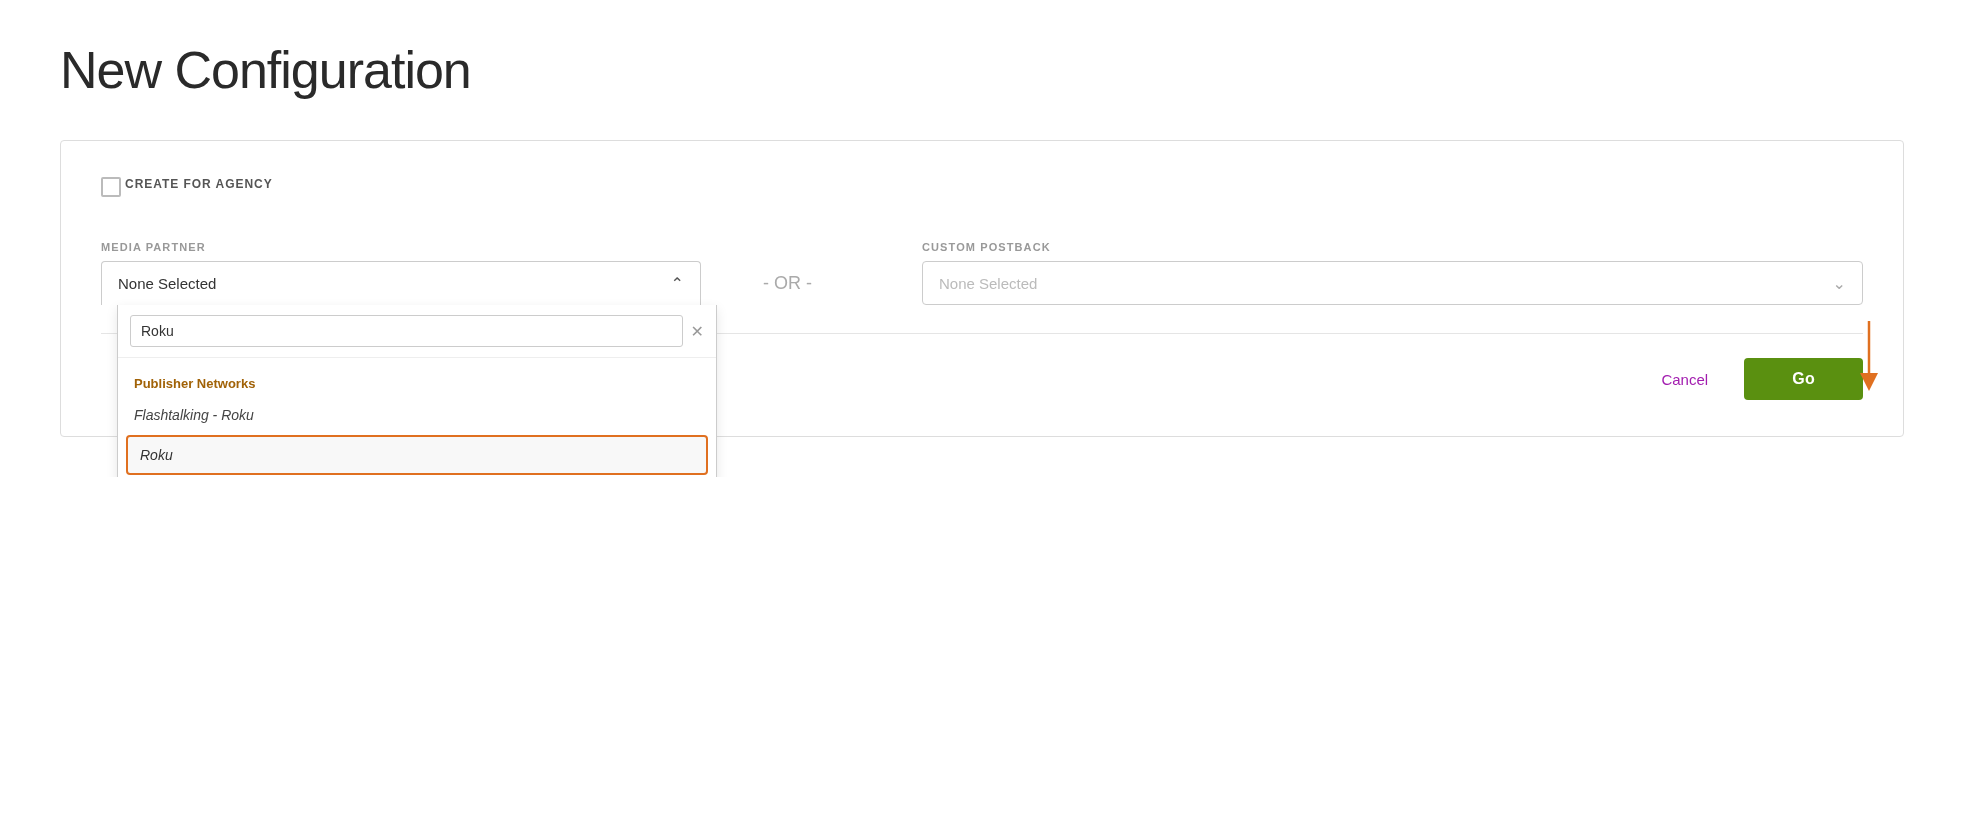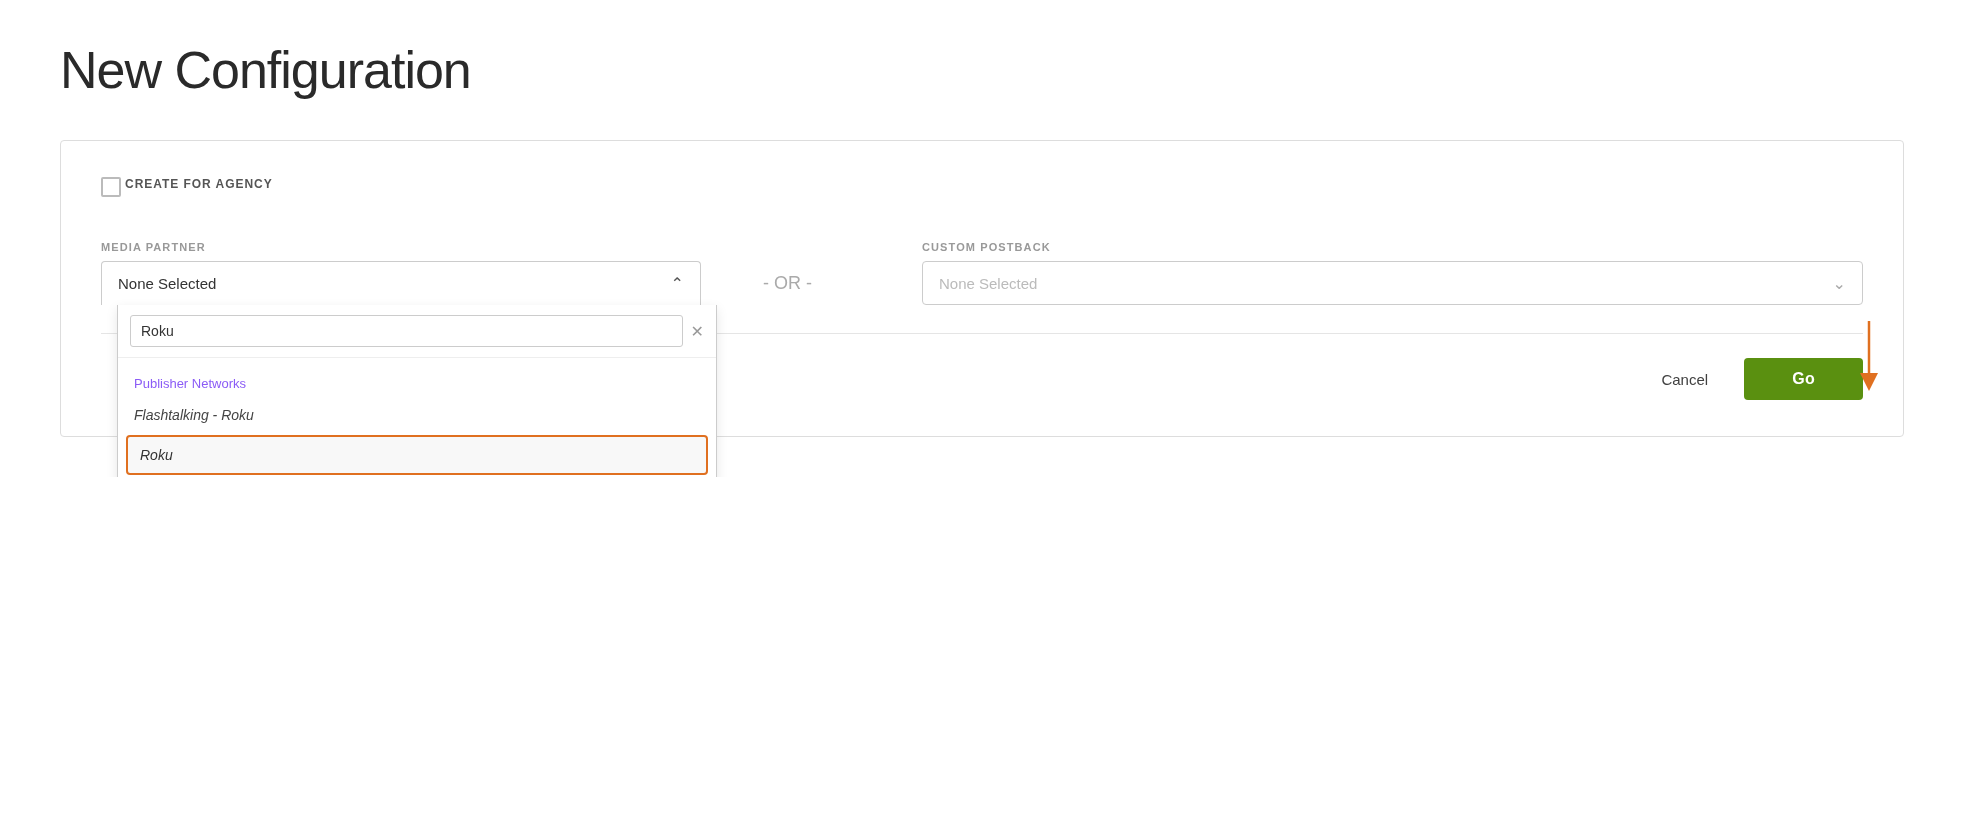--- a/index.html
+++ b/index.html
@@ -150,22 +150,22 @@
       font-weight: 300;
     }
 
     .dropdown-list {
       padding: 8px 0;
     }
 
     .dropdown-group-header {
       padding: 10px 16px 6px 16px;
       font-size: 13px;
-      font-weight: 400;
-      color: #8b5cf6;
+      font-weight: 700;
+      color: #a16207;
     }
 
     .dropdown-item {
       padding: 10px 16px;
       font-size: 14px;
       color: #444;
       cursor: pointer;
       font-style: italic;
     }
 
@@ -187,21 +187,21 @@
       gap: 20px;
       margin-top: 28px;
       border-top: 1px solid #e5e5e5;
       padding-top: 24px;
     }
 
     .btn-cancel {
       background: none;
       border: none;
       font-size: 15px;
-      color: #404040;
+      color: #a21caf;
       cursor: pointer;
       padding: 10px 16px;
     }
 
     .btn-go {
       background: #5a9010;
       border: none;
       border-radius: 4px;
       color: #fff;
       font-size: 16px;

